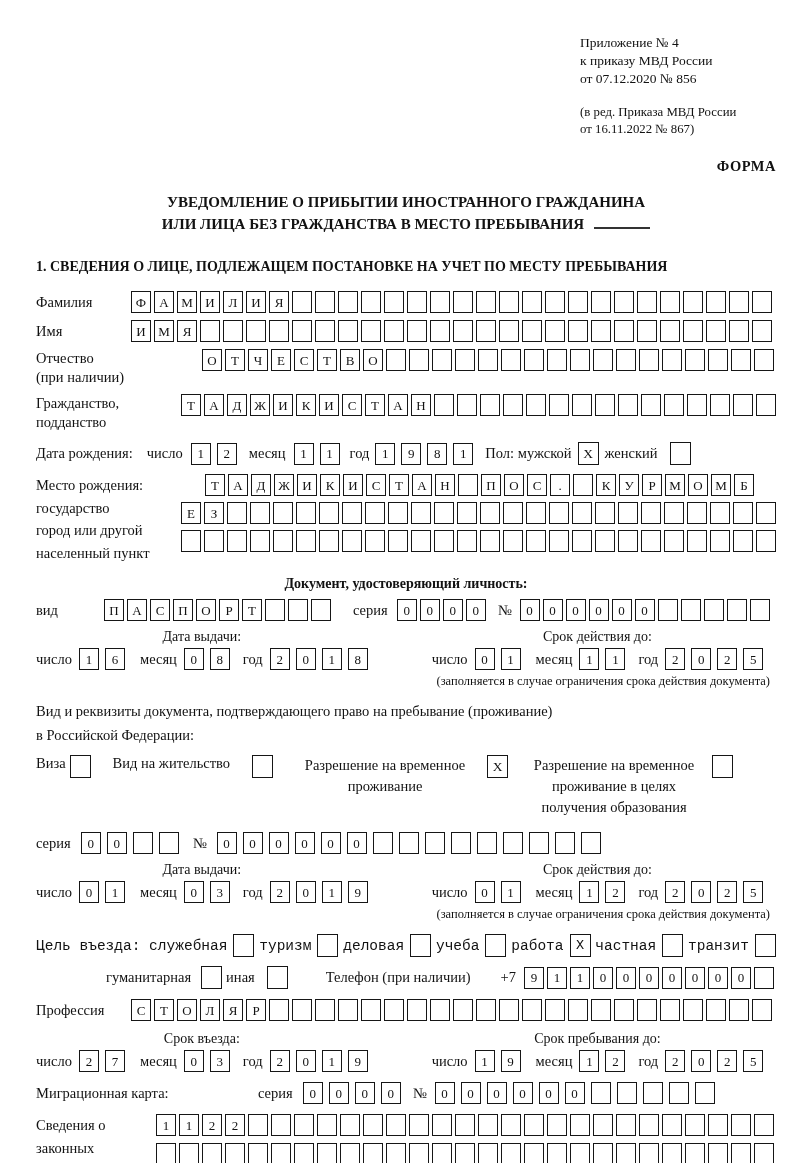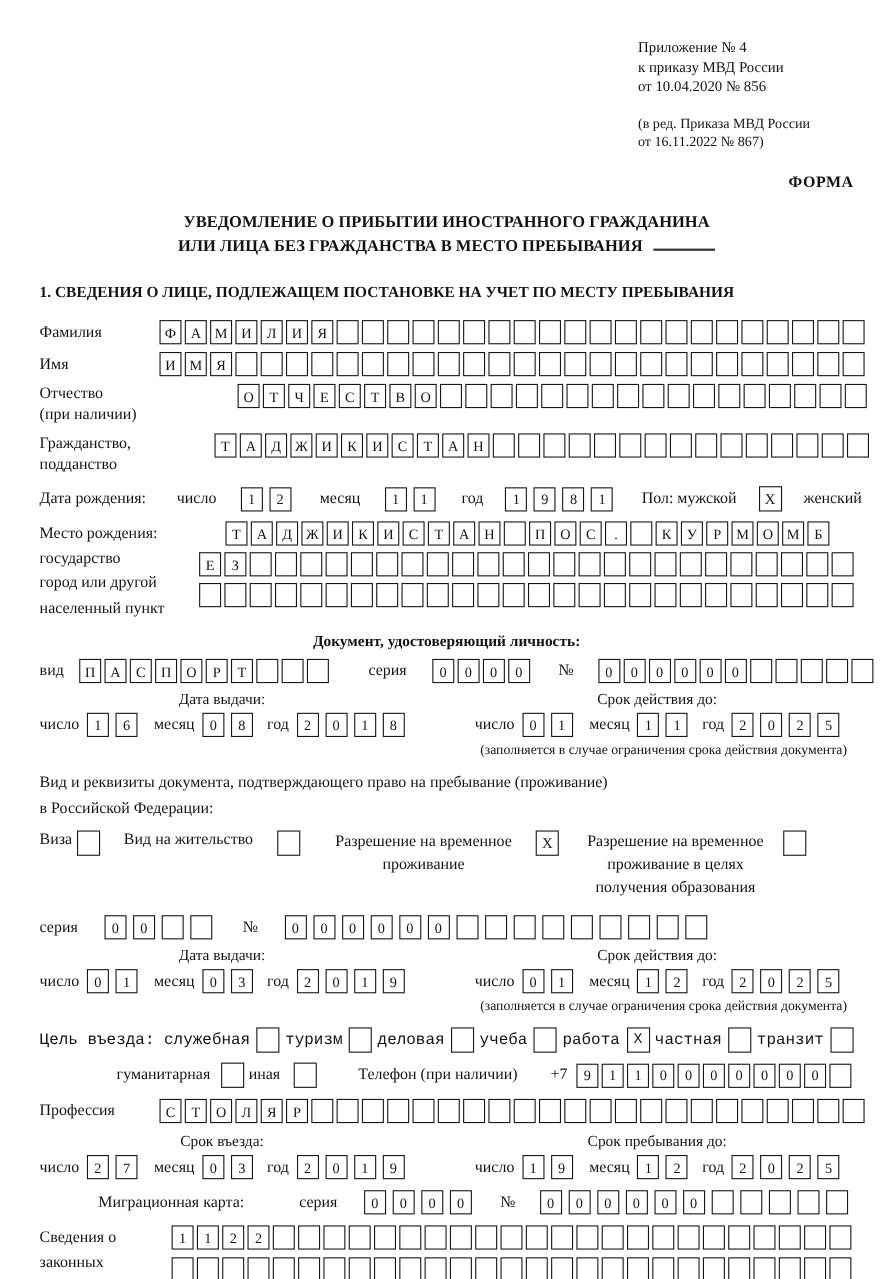--- a/index.html
+++ b/index.html
@@ -9,21 +9,21 @@
 
   .hdr-block{margin-left:auto;width:196px;font-size:13.5px;line-height:18px;}
   .hdr-sub{margin-top:16px;font-size:12.8px;line-height:17px;}
   .forma{ text-align:right;font-weight:bold;font-size:14.5px;margin-top:20px;letter-spacing:.5px;}
 
   .title{text-align:center;font-weight:bold;font-size:15px;line-height:22px;margin-top:16px;}
   .blank-line{display:inline-block;width:56px;border-bottom:2px solid #333;height:12px;margin-left:10px;}
 
   .sec-heading{font-weight:bold;font-size:14px;margin-top:24px;}
 
-  .row{display:flex;align-items:center;margin-top:7px;gap:14px;}
+  .row{display:flex;align-items:center;margin-top:7px;}
   .lbl{font-size:14.5px;white-space:nowrap;}
   .cells{display:flex;gap:3px;}
   .cells.sp{gap:6px;}
   .cell{box-sizing:border-box;width:20px;height:22px;border:1.7px solid #161616;
         display:flex;align-items:center;justify-content:center;
         font-size:13px;line-height:1;background:#fff;}
   .chk{box-sizing:border-box;width:21px;height:23px;border:1.7px solid #161616;
        display:inline-flex;align-items:center;justify-content:center;font-size:13.5px;flex:none;}
 
   .w95{width:95px;flex:none;}
@@ -62,21 +62,21 @@
   .reps-cells{display:flex;flex-direction:column;gap:7px;}
 </style>
 </head>
 <body>
 
 <div class="page">
 
   <div class="hdr-block">
     <div>Приложение № 4</div>
     <div>к приказу МВД России</div>
-    <div>от 10.04.2020 № 856</div>
+    <div>от 07.12.2020 № 856</div>
     <div class="hdr-sub">
       <div>(в ред. Приказа МВД России</div>
       <div>от 16.11.2022 № 867)</div>
     </div>
   </div>
 
   <div class="forma">ФОРМА</div>
 
   <div class="title">
     <div>УВЕДОМЛЕНИЕ О ПРИБЫТИИ ИНОСТРАННОГО ГРАЖДАНИНА</div>
@@ -641,21 +641,21 @@
             <span class="cell">2</span>
             <span class="cell">0</span>
             <span class="cell">2</span>
             <span class="cell">5</span>
           </div>
       </div>
     </div>
   </div>
 
   <div class="row" style="margin-top:10px;">
-    <span class="lbl" style="width:186px;text-align:right;">Миграционная карта:</span>
+    <span class="lbl" style="width:186px;">Миграционная карта:</span>
     <span class="lbl" style="margin-left:36px;margin-right:10px;">серия</span>
     <div class="cells sp">
         <span class="cell">0</span>
         <span class="cell">0</span>
         <span class="cell">0</span>
         <span class="cell">0</span>
       </div>
     <span class="lbl" style="margin-left:12px;margin-right:8px;">№</span>
     <div class="cells sp">
         <span class="cell">0</span>

